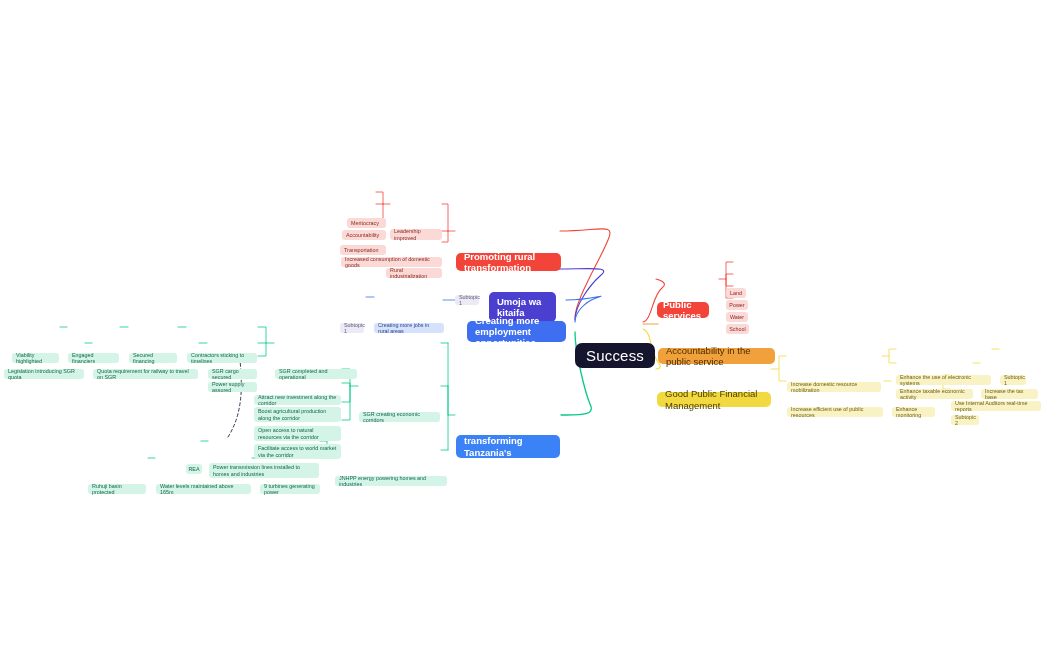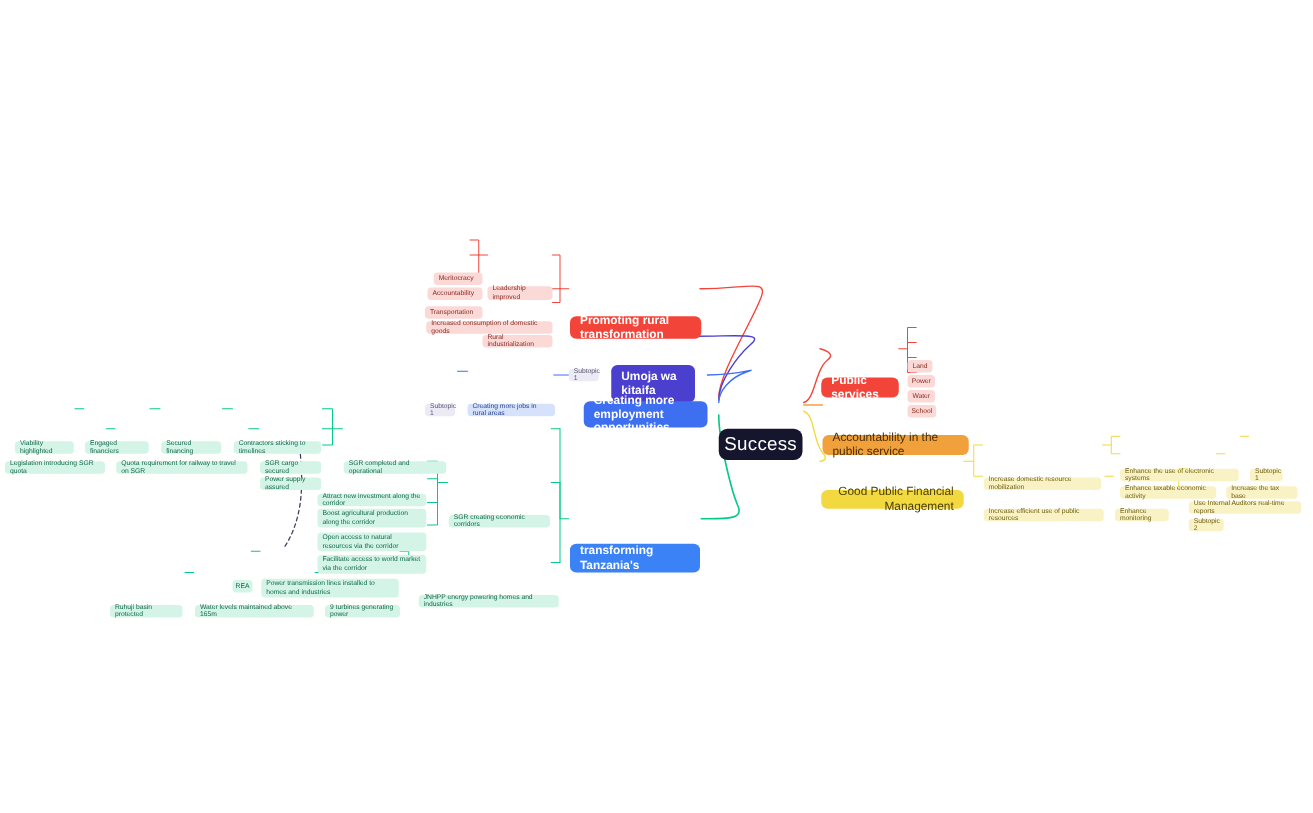--- a/index.html
+++ b/index.html
@@ -30,21 +30,21 @@
   
   .n-l1{
     color:#ffffff;font-size:9.5px;font-weight:bold;
     padding:5px 8px;border-radius:5px;
   }
   .n-l1.red{background:#f3443a;}
   .n-l1.indigo{background:#4b3fcf;}
   .n-l1.blue{background:#3d6ff0;}
   .n-l1.green{background:#3b82f6;}
   .n-l1.orange{background:#f0a13c;color:#4a2d00;font-weight:normal;}
-  .n-l1.yellow{background:#f2d93f;color:#4a3d00;font-weight:normal;text-align:right;}
+  .n-l1.yellow{background:#f2d93f;color:#4a3d00;font-weight:normal;}
 
   
   .n-sub{font-size:5.4px;padding:3px 4px;border-radius:3px;}
   .n-sub.red{background:#fbd9d6;color:#8c2a22;}
   .n-sub.blue{background:#d6e2fb;color:#27468f;}
   .n-sub.green{background:#d3f4e7;color:#13694c;}
   .n-sub.yellow{background:#f9f2c4;color:#6e5f10;}
   .n-sub.plain{background:#eceaf5;color:#5a5a77;}
   .n-sub.plainy{background:#f9f2c4;color:#6e5f10;}
   .wrap{display:block;}
@@ -126,21 +126,21 @@
       <path d="M889 356 V 363 H 896" stroke="#f2d93f" stroke-width=".8"></path>
       <path d="M992 349 H 999" stroke="#f2d93f" stroke-width=".8"></path>
       <path d="M973 363 H 980" stroke="#f2d93f" stroke-width=".8"></path>
 
       <path d="M884 381 H 891" stroke="#f2d93f" stroke-width=".8"></path>
       <path d="M936 381 H 943 V 375 H 950" stroke="#f2d93f" stroke-width=".8"></path>
       <path d="M943 381 V 389 H 950" stroke="#f2d93f" stroke-width=".8"></path>
     </g>
   </svg>
 
-  <div class="node n-root" style="left:575px;top:312px;width:67px;height:25px;">
+  <div class="node n-root" style="left:575px;top:312px;width:80px;height:25px;">
     <span class="wrap">Success</span>
   </div>
 
   <div class="node n-l1 red" style="left:456px;top:222px;width:105px;height:18px;">
     <span class="wrap">Promoting rural transformation</span>
   </div>
 
   <div class="node n-sub red" style="left:390px;top:198px;width:52px;height:11px;">
     <span class="wrap">Leadership improved</span>
   </div>
@@ -239,21 +239,21 @@
   <div class="node n-sub green" style="left:260px;top:453px;width:60px;height:10px;">
     <span class="wrap">9 turbines generating power</span>
   </div>
   <div class="node n-sub green" style="left:156px;top:453px;width:95px;height:10px;">
     <span class="wrap">Water levels maintained above 165m</span>
   </div>
   <div class="node n-sub green" style="left:88px;top:453px;width:58px;height:10px;">
     <span class="wrap">Ruhuji basin protected</span>
   </div>
 
-  <div class="node n-l1 red" style="left:657px;top:271px;width:62px;height:16px;justify-content:flex-start;">
+  <div class="node n-l1 red" style="left:657px;top:271px;width:52px;height:16px;justify-content:flex-end;">
     <span class="wrap">Public services</span>
   </div>
   <div class="node n-sub red" style="left:726px;top:257px;width:20px;height:10px;justify-content:center;">
     <span class="wrap">Land</span>
   </div>
   <div class="node n-sub red" style="left:726px;top:269px;width:22px;height:10px;justify-content:center;">
     <span class="wrap">Power</span>
   </div>
   <div class="node n-sub red" style="left:726px;top:281px;width:22px;height:10px;justify-content:center;">
     <span class="wrap">Water</span>

